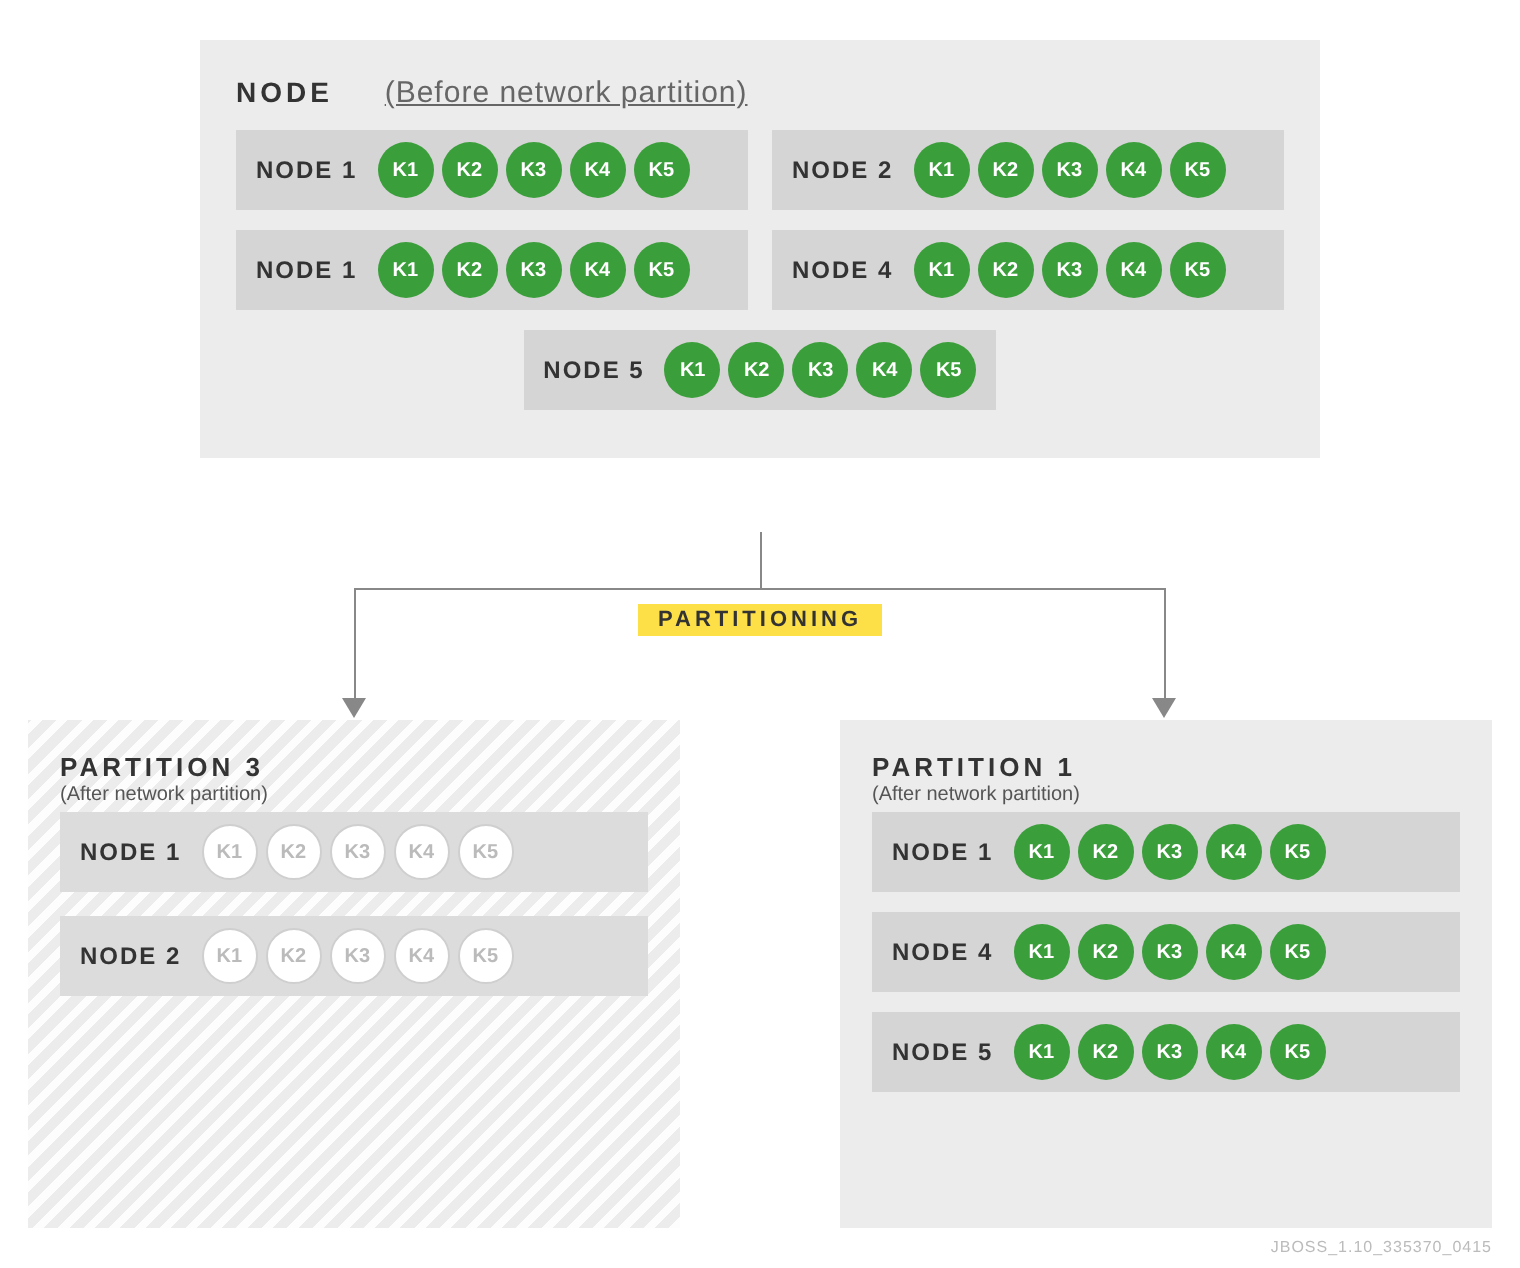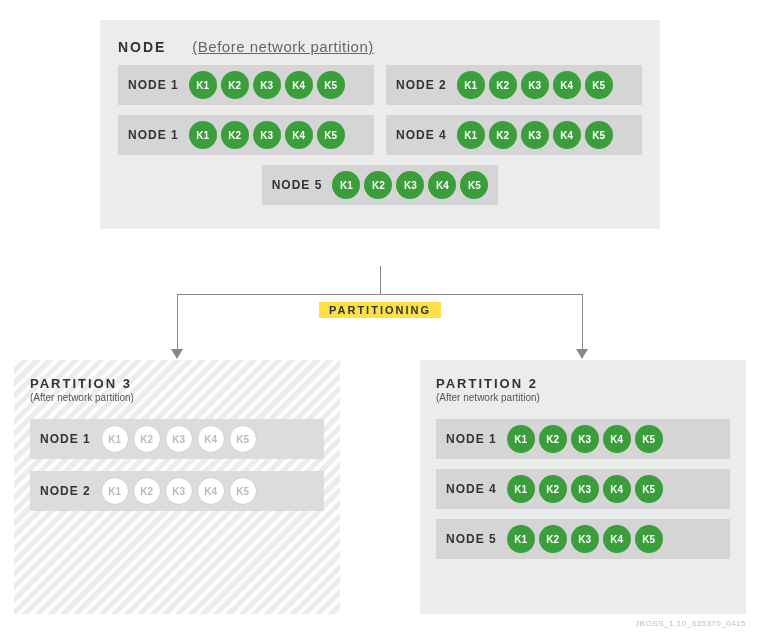--- a/index.html
+++ b/index.html
@@ -145,21 +145,21 @@
   }
   .part-title {
     font-size: 13px;
     font-weight: 700;
     letter-spacing: 2px;
     color: #333;
   }
   .part-sub {
     font-size: 10px;
     color: #555;
-    margin-bottom: 16px;
+    margin-bottom: 3px;
     margin-top: 1px;
   }
   .partition-box.left .node {
     background: #dcdcdc;
     margin-bottom: 12px;
   }
   .partition-box.right .node {
     margin-bottom: 10px;
   }
   .footer-id {
@@ -250,21 +250,21 @@
     <span class="node-label">NODE 2</span>
     <span class="key ghost">K1</span>
     <span class="key ghost">K2</span>
     <span class="key ghost">K3</span>
     <span class="key ghost">K4</span>
     <span class="key ghost">K5</span>
   </div>
 </div>
 
 <div class="partition-box right">
-  <div class="part-title">PARTITION 2</div>
+  <div class="part-title">PARTITION 1</div>
   <div class="part-sub">(After network partition)</div>
   <div class="node">
     <span class="node-label">NODE 1</span>
     <span class="key">K1</span>
     <span class="key">K2</span>
     <span class="key">K3</span>
     <span class="key">K4</span>
     <span class="key">K5</span>
   </div>
   <div class="node">

